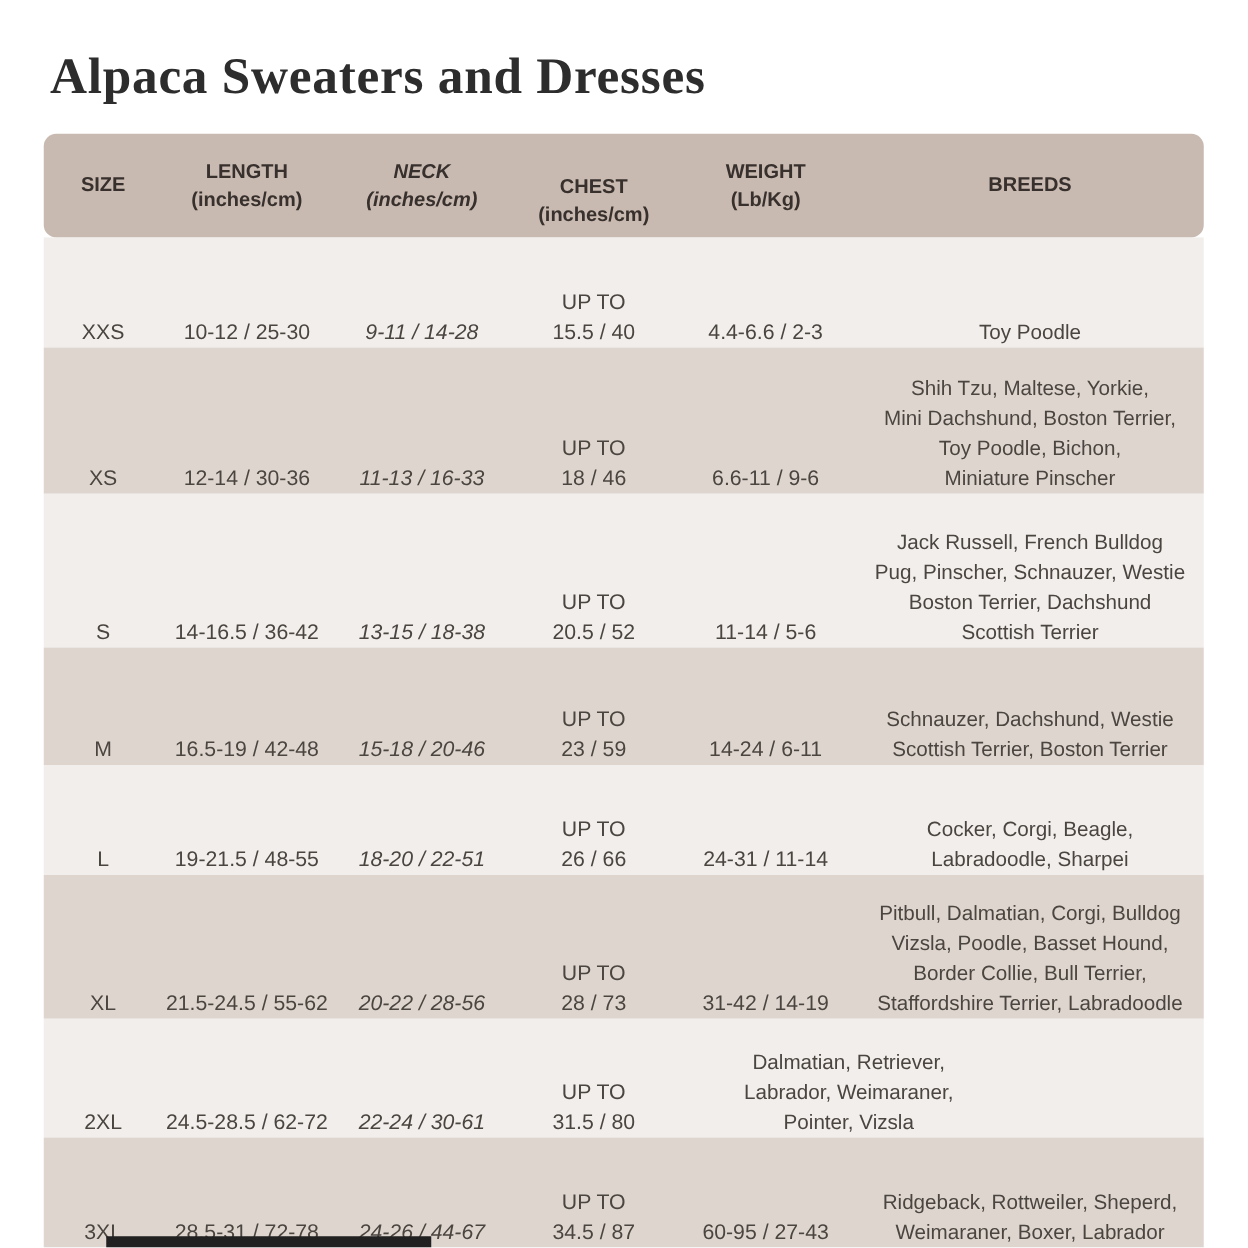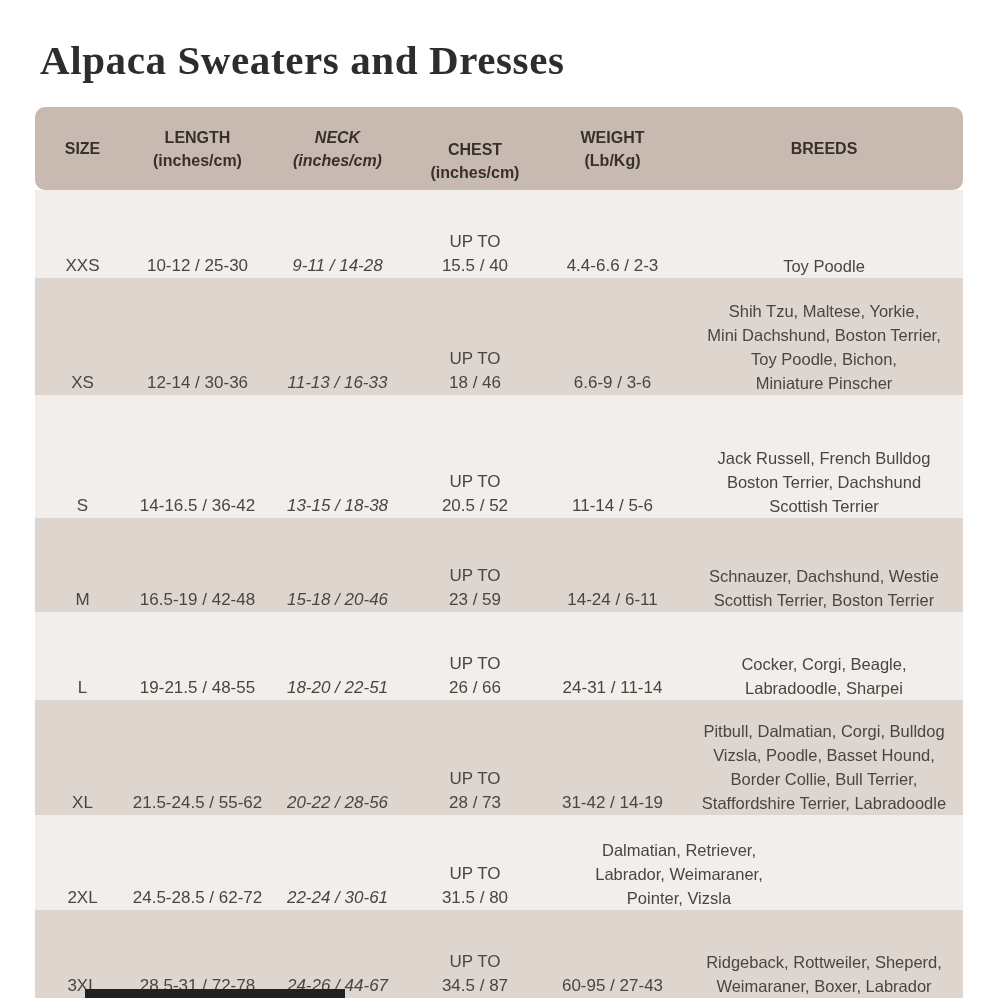--- a/index.html
+++ b/index.html
@@ -125,39 +125,40 @@
           </div>
         </div>
         <div class="row" style="min-height: 117px;">
           <div class="cell c0 nowrap">XS</div>
           <div class="cell c1 nowrap">12-14 / 30-36</div>
           <div class="cell c2 nowrap">11-13 / 16-33</div>
           <div class="cell c3">
             <div>UP TO</div>
             <div>18 / 46</div>
           </div>
-          <div class="cell c4 nowrap">6.6-9 / 3-6</div>
+          <div class="cell c4 nowrap">6.6-11 / 9-6</div>
           <div class="cell c5 breeds">
             <div>Shih Tzu, Maltese, Yorkie,</div>
             <div>Mini Dachshund, Boston Terrier,</div>
             <div>Toy Poodle, Bichon,</div>
             <div>Miniature Pinscher</div>
           </div>
         </div>
         <div class="row" style="min-height: 123px;">
           <div class="cell c0 nowrap">S</div>
           <div class="cell c1 nowrap">14-16.5 / 36-42</div>
           <div class="cell c2 nowrap">13-15 / 18-38</div>
           <div class="cell c3">
             <div>UP TO</div>
             <div>20.5 / 52</div>
           </div>
           <div class="cell c4 nowrap">11-14 / 5-6</div>
           <div class="cell c5 breeds">
             <div>Jack Russell, French Bulldog</div>
+            <div>Pug, Pinscher, Schnauzer, Westie</div>
             <div>Boston Terrier, Dachshund</div>
             <div>Scottish Terrier</div>
           </div>
         </div>
         <div class="row" style="min-height: 94px;">
           <div class="cell c0 nowrap">M</div>
           <div class="cell c1 nowrap">16.5-19 / 42-48</div>
           <div class="cell c2 nowrap">15-18 / 20-46</div>
           <div class="cell c3">
             <div>UP TO</div>

